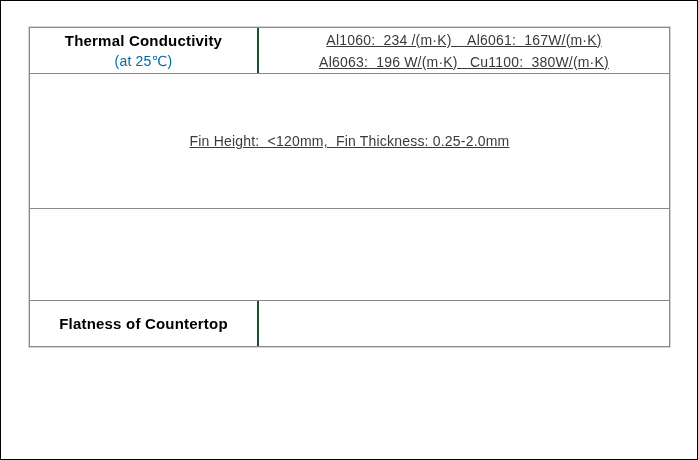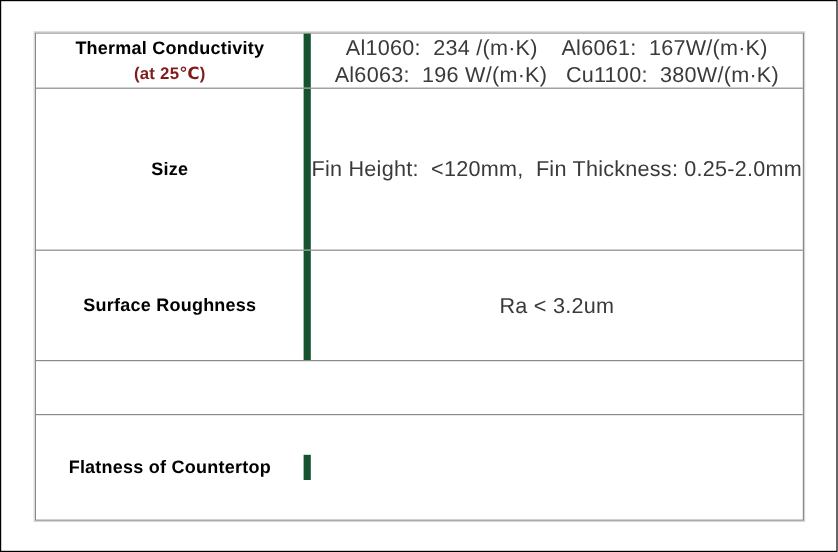--- a/index.html
+++ b/index.html
@@ -20,30 +20,30 @@
     width: 639px;
     background: #ffffff;
     border: 1px solid #8a8a8a;
     outline: 1px solid #d6d6d6;
   }
   .spec-row {
     display: flex;
     border-bottom: 1px solid #8a8a8a;
     box-sizing: border-box;
   }
-  .spec-row:last-child { border-bottom: none; align-items: center; }
+  .spec-row:last-child { border-bottom: none; }
   .spec-row:nth-child(1) { height: 46px; }
   .spec-row:nth-child(2) { height: 135px; }
   .spec-row:nth-child(3) { height: 92px; }
   .spec-row:nth-child(4) { height: 45px; }
   .spec-row:nth-child(5) { height: 87px; }
   .spec-label-cell {
     width: 229px;
     box-sizing: border-box;
-    border-right: 6px solid #14532d;
+    border-right: 2px solid #14532d;
     display: flex;
     flex-direction: column;
     justify-content: center;
     align-items: center;
     text-align: center;
   }
   .spec-value-cell {
     flex: 1;
     display: flex;
     flex-direction: column;
@@ -53,60 +53,50 @@
   }
   .label-line {
     font-size: 15px;
     font-weight: bold;
     color: #000000;
     line-height: 21px;
     letter-spacing: 0.2px;
     white-space: pre-wrap;
   }
   .label-line.sub {
-    font-weight: bold;
+    font-weight: normal;
     font-size: 14px;
-    color: #7f1d1d;
+    color: #0369a1;
   }
   .value-line {
-    font-size: 18px;
+    font-size: 14px;
     color: #3a3a3a;
     line-height: 22px;
     letter-spacing: 0.2px;
     white-space: pre-wrap;
+    text-decoration: underline;
   }
 </style>
 </head>
 <body>
 
 <div class="spec-table">
     <div class="spec-row">
       <div class="spec-label-cell">
         <div class="label-line">Thermal Conductivity</div>
         <div class="label-line sub">(at 25℃)</div>
       </div>
       <div class="spec-value-cell">
         <div class="value-line">Al1060:  234 /(m·K)    Al6061:  167W/(m·K)</div>
         <div class="value-line">Al6063:  196 W/(m·K)   Cu1100:  380W/(m·K)</div>
       </div>
     </div>
     <div class="spec-row">
-      <div class="spec-label-cell">
-        <div class="label-line">Size</div>
-      </div>
       <div class="spec-value-cell">
         <div class="value-line">Fin Height:  &lt;120mm,  Fin Thickness: 0.25-2.0mm</div>
-      </div>
-    </div>
-    <div class="spec-row">
-      <div class="spec-label-cell">
-        <div class="label-line">Surface Roughness</div>
-      </div>
-      <div class="spec-value-cell">
-        <div class="value-line">Ra &lt; 3.2um</div>
       </div>
     </div>
     <div class="spec-row">
     </div>
     <div class="spec-row">
       <div class="spec-label-cell">
         <div class="label-line">Flatness of Countertop</div>
       </div>
     </div>
   </div>

